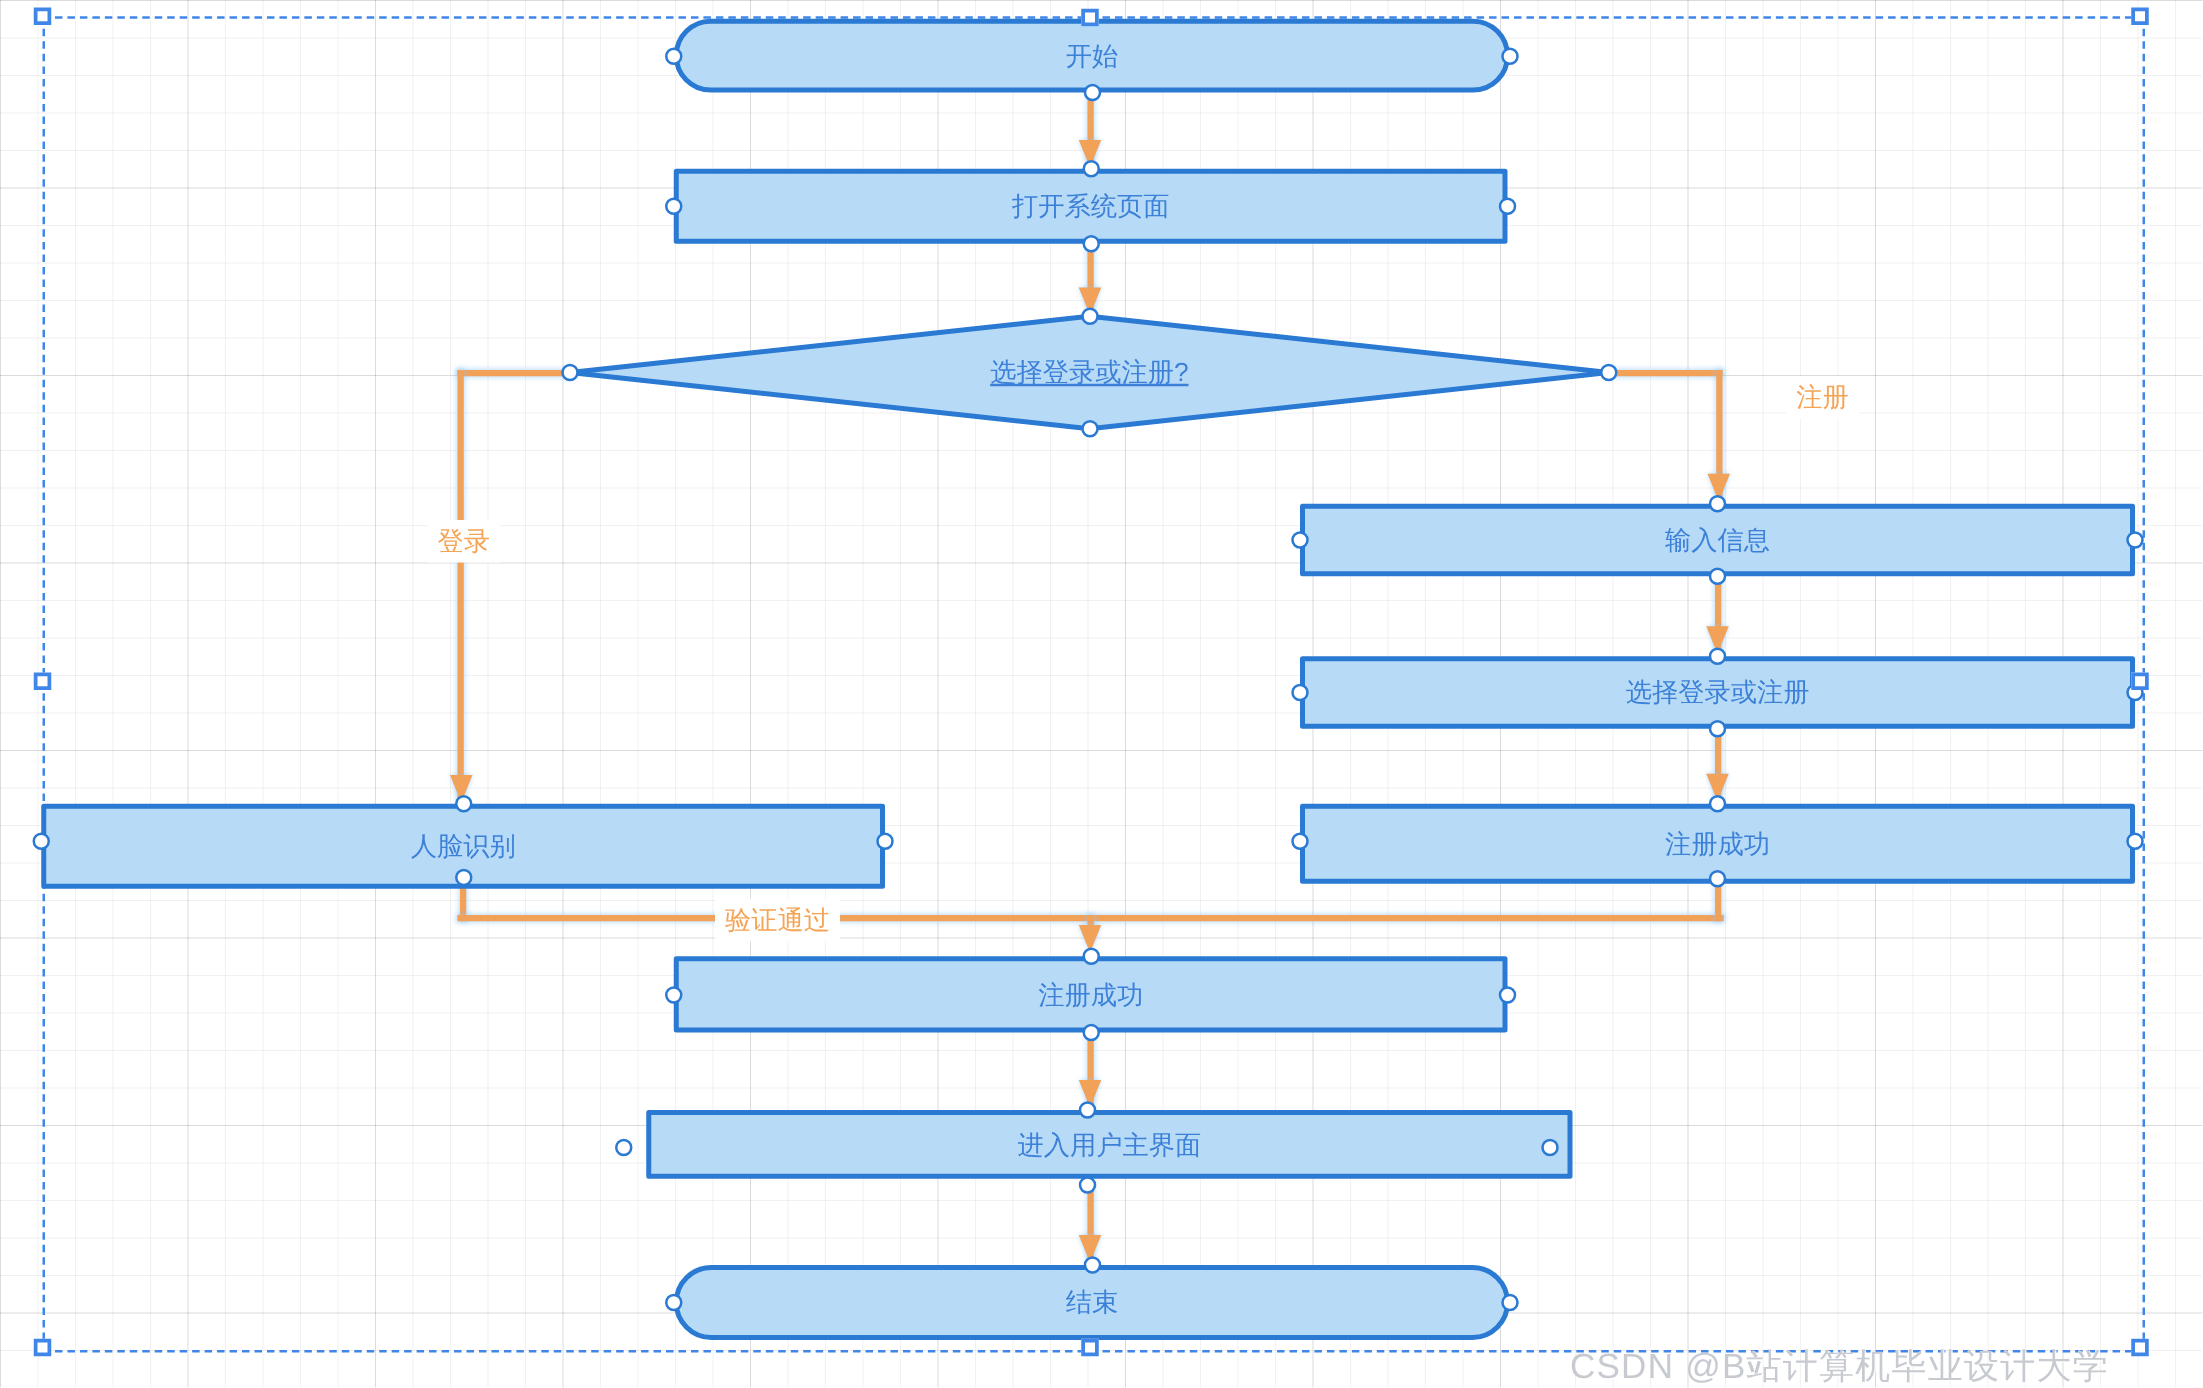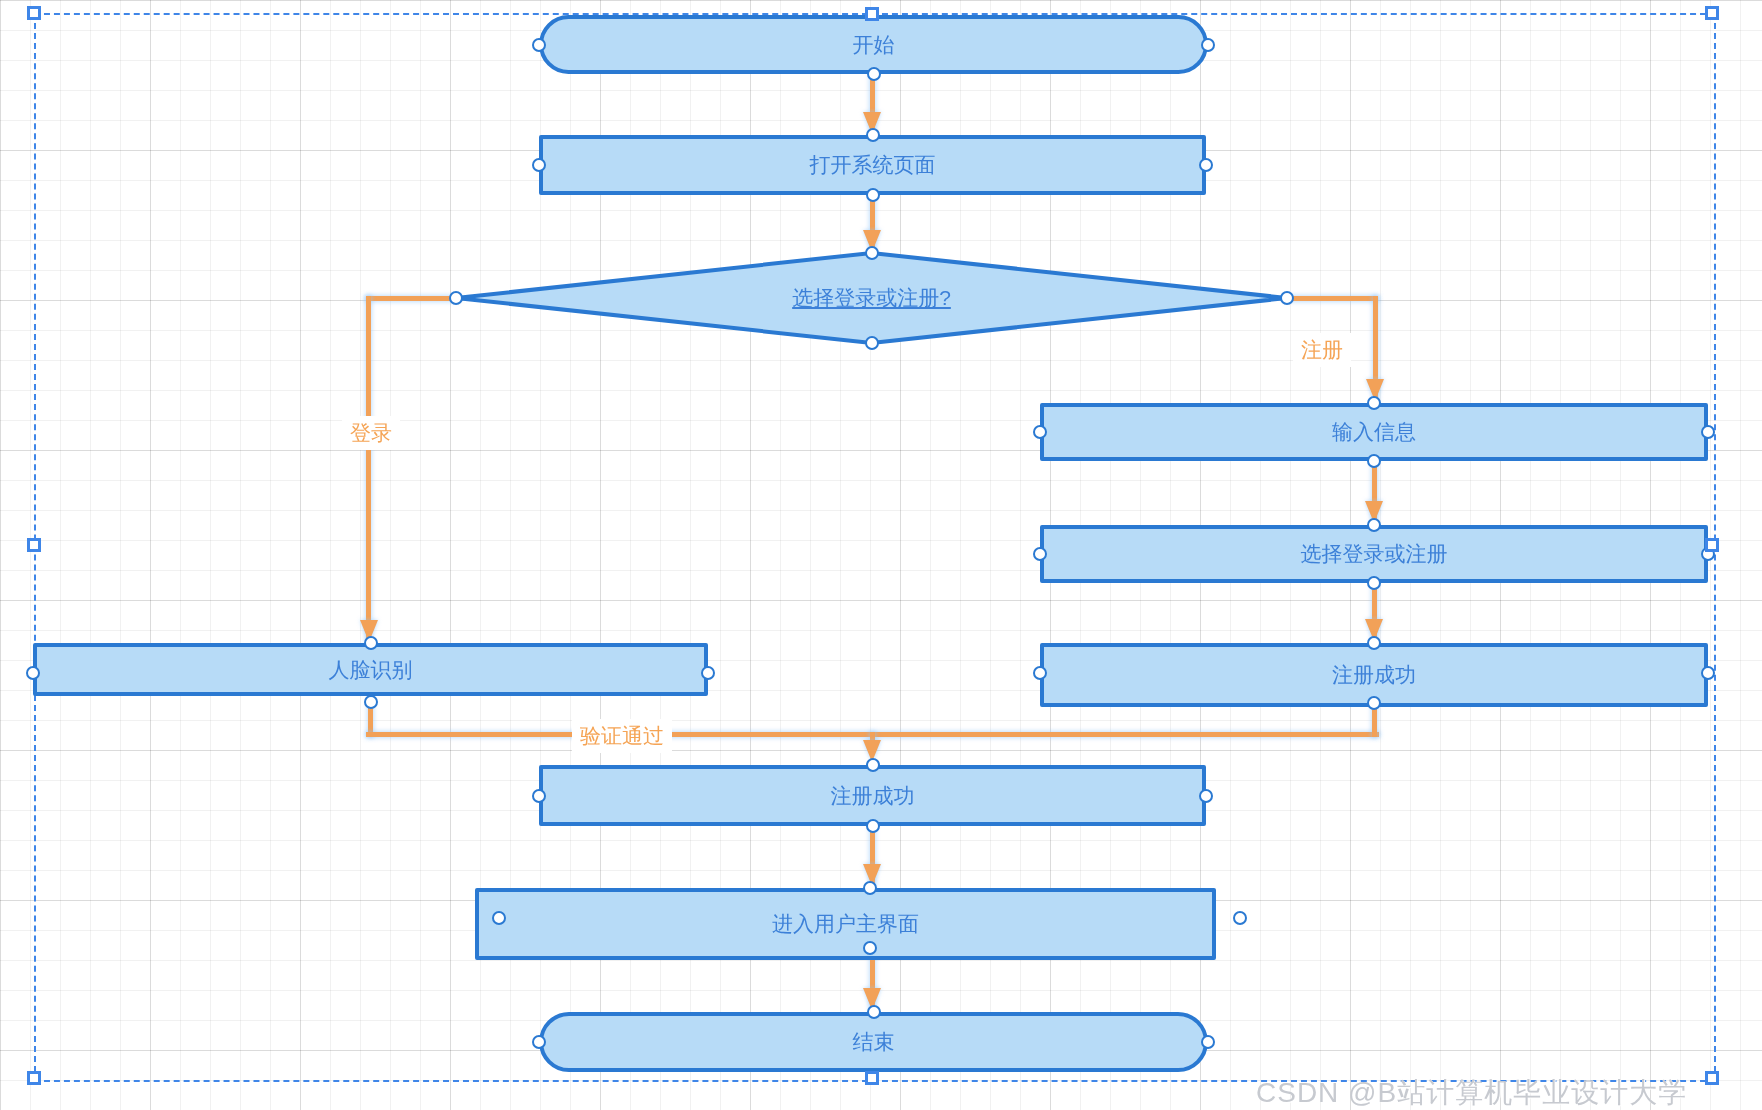--- a/index.html
+++ b/index.html
@@ -90,21 +90,21 @@
       <div class="arrowhead" style="position: absolute; left: 863px; top: 112px;"></div>
       <div class="seg" style="position: absolute; left: 869.5px; top: 192.5px; width: 5px; height: 61px;"></div>
       <div class="arrowhead" style="position: absolute; left: 863px; top: 230px;"></div>
       <div class="seg" style="position: absolute; left: 365.5px; top: 295.5px; width: 93px; height: 5px;"></div>
       <div class="seg" style="position: absolute; left: 365.5px; top: 295.5px; width: 5px; height: 348px;"></div>
       <div class="arrowhead" style="position: absolute; left: 360px; top: 620px;"></div>
       <div class="edge-label" style="position: absolute; left: 371px; top: 433px;">登录</div>
       <div class="seg" style="position: absolute; left: 1284.5px; top: 295.5px; width: 93px; height: 5px;"></div>
       <div class="seg" style="position: absolute; left: 1372.5px; top: 295.5px; width: 5px; height: 107px;"></div>
       <div class="arrowhead" style="position: absolute; left: 1366px; top: 379px;"></div>
-      <div class="edge-label" style="position: absolute; left: 1322px; top: 318px; margin-top: 32px;">注册</div>
+      <div class="edge-label" style="position: absolute; left: 1458px; top: 318px;">注册</div>
       <div class="seg" style="position: absolute; left: 1371.5px; top: 458.5px; width: 5px; height: 66px;"></div>
       <div class="arrowhead" style="position: absolute; left: 1365px; top: 501px;"></div>
       <div class="seg" style="position: absolute; left: 1371.5px; top: 580.5px; width: 5px; height: 62px;"></div>
       <div class="arrowhead" style="position: absolute; left: 1365px; top: 619px;"></div>
       <div class="seg" style="position: absolute; left: 367.5px; top: 699.5px; width: 5px; height: 37px;"></div>
       <div class="seg" style="position: absolute; left: 365.5px; top: 731.5px; width: 1013px; height: 5px;"></div>
       <div class="seg" style="position: absolute; left: 1371.5px; top: 699.5px; width: 5px; height: 37px;"></div>
       <div class="seg" style="position: absolute; left: 869.5px; top: 731.5px; width: 5px; height: 19px;"></div>
       <div class="arrowhead" style="position: absolute; left: 863px; top: 740px;"></div>
       <div class="edge-label" style="position: absolute; left: 622px; top: 736px;">验证通过</div>
@@ -117,36 +117,36 @@
       <div class="node stadium" style="position: absolute; left: 539px; top: 15px; width: 669px; height: 59px; border-radius: 29.5px;">
         <span>开始</span>
       </div>
       <div class="node rect" style="position: absolute; left: 539px; top: 135px; width: 667px; height: 60px;">
         <span>打开系统页面</span>
       </div>
       <svg class="diamond-svg" width="839" height="98" style="left: 452px; top: 249px;">
         <polygon points="419.5,4 835,49 419.5,94 4,49" fill="#b7dbf7" stroke="#2a79d2" stroke-width="4"></polygon>
       </svg>
       <div class="diamond-label" style="position: absolute; left: 456px; top: 253px; width: 831px; height: 90px;">选择登录或注册?</div>
-      <div class="node rect" style="position: absolute; left: 33px; top: 643px; width: 675px; height: 53px;">
+      <div class="node rect" style="position: absolute; left: 33px; top: 643px; width: 675px; height: 68px;">
         <span>人脸识别</span>
       </div>
       <div class="node rect" style="position: absolute; left: 1040px; top: 403px; width: 668px; height: 58px;">
         <span>输入信息</span>
       </div>
       <div class="node rect" style="position: absolute; left: 1040px; top: 525px; width: 668px; height: 58px;">
         <span>选择登录或注册</span>
       </div>
       <div class="node rect" style="position: absolute; left: 1040px; top: 643px; width: 668px; height: 64px;">
         <span>注册成功</span>
       </div>
       <div class="node rect" style="position: absolute; left: 539px; top: 765px; width: 667px; height: 61px;">
         <span>注册成功</span>
       </div>
-      <div class="node rect" style="position: absolute; left: 475px; top: 888px; width: 741px; height: 72px;">
+      <div class="node rect" style="position: absolute; left: 517px; top: 888px; width: 741px; height: 55px;">
         <span>进入用户主界面</span>
       </div>
       <div class="node stadium" style="position: absolute; left: 539px; top: 1012px; width: 669px; height: 60px; border-radius: 30px;">
         <span>结束</span>
       </div>
     </div>
   <div id="points">
       <div class="cpoint" style="position: absolute; left: 532px; top: 37.5px;"></div>
       <div class="cpoint" style="position: absolute; left: 1201px; top: 37.5px;"></div>
       <div class="cpoint" style="position: absolute; left: 866.5px; top: 67px;"></div>

